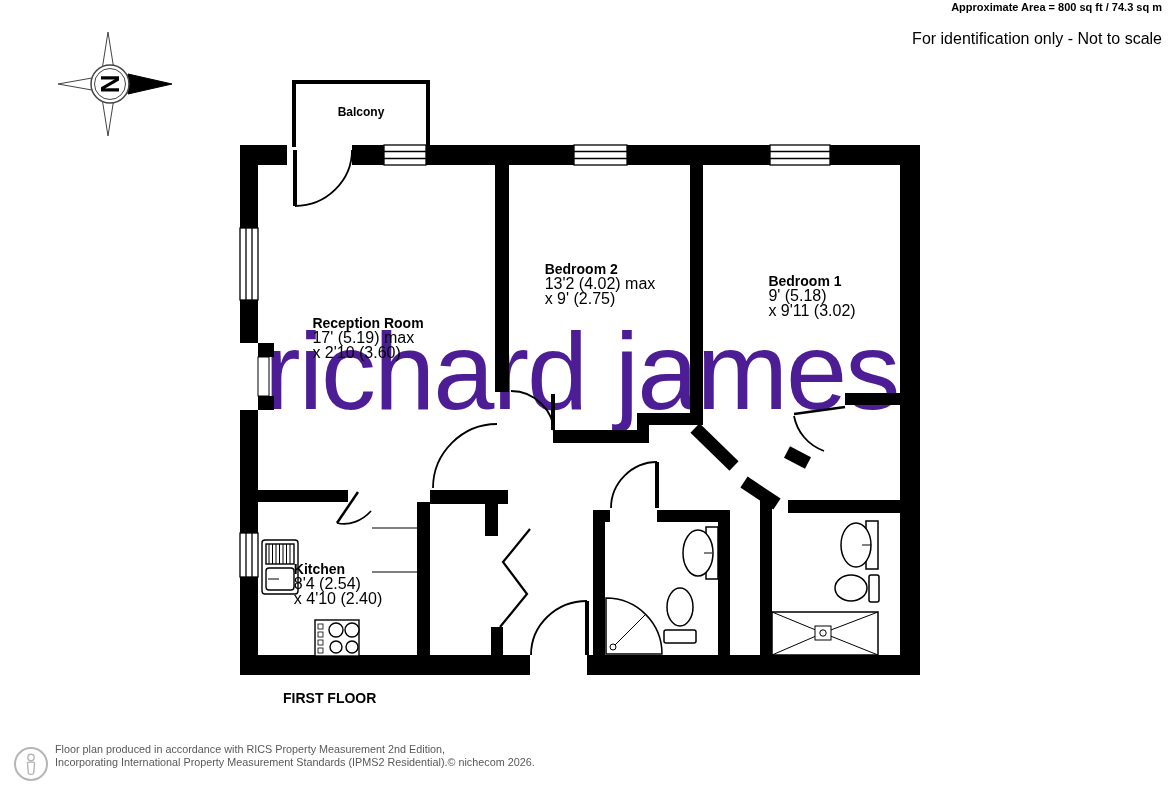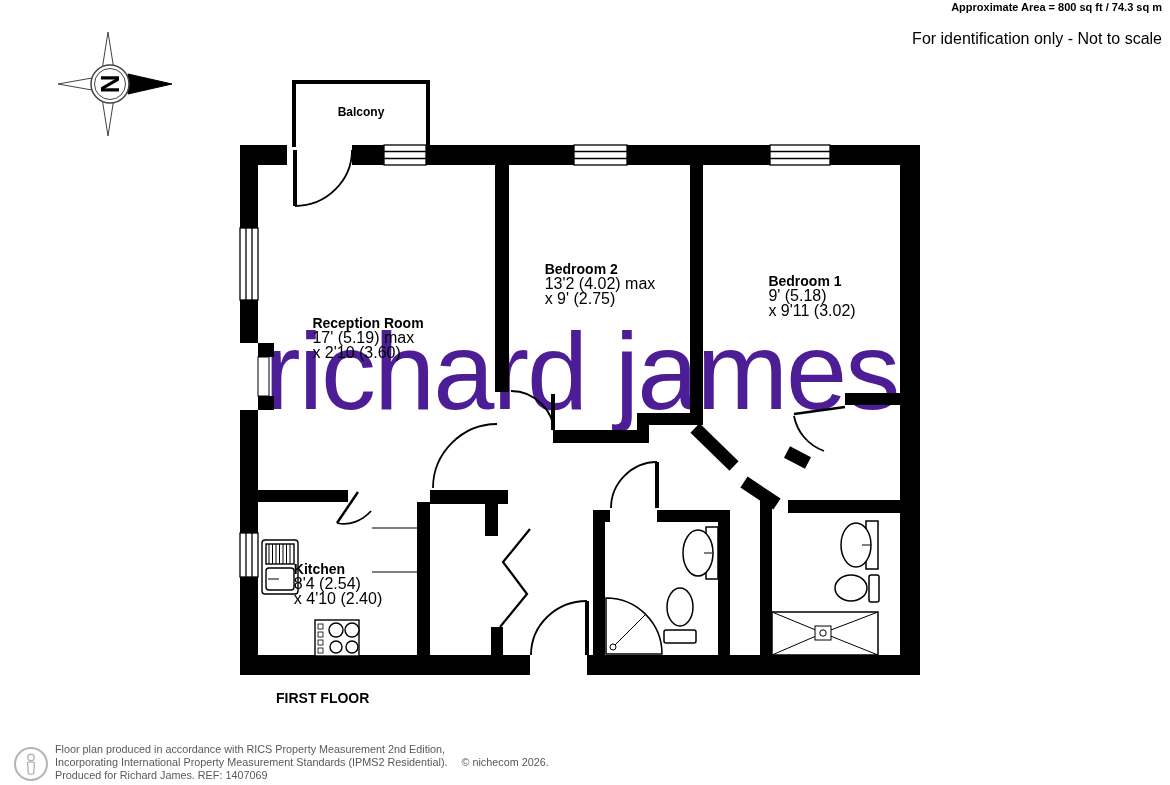--- a/index.html
+++ b/index.html
@@ -10,24 +10,24 @@
              letter-spacing:-2px;color:#4c1d95;white-space:nowrap;z-index:1;}
   
   #plan{position:absolute;left:0;top:0;z-index:2;}
   
   .label{position:absolute;transform:translate(-50%,-50%);text-align:left;z-index:3;white-space:nowrap;}
   .rname{font-weight:bold;font-size:14px;line-height:15px;}
   .rdim{font-size:16px;line-height:14.5px;}
   #hdr{position:absolute;right:8px;top:1px;text-align:right;z-index:3;}
   #hdr .area{font-weight:bold;font-size:11px;}
   #hdr .disc{font-size:16px;margin-top:17px;}
-  #floorlbl{position:absolute;left:232px;top:690px;font-weight:bold;font-size:14px;z-index:3;padding-left:44px;}
+  #floorlbl{position:absolute;left:239px;top:690px;font-weight:bold;font-size:14px;z-index:3;padding-left:44px;}
   #footer{position:absolute;left:0;bottom:0;width:100%;height:44px;z-index:3;}
   #footer .ftext{position:absolute;left:55px;top:2px;font-size:10.8px;line-height:13px;color:#595959;}
-  #footer .cp{margin-left:14px;}
+  #footer .cp{}
 </style>
 </head>
 <body>
 
 <div id="stage">
 
   <div id="watermark">richard james</div>
 
   <svg id="plan" width="1170" height="785" viewBox="0 0 1170 785">
 
@@ -270,17 +270,16 @@
     <svg width="38" height="38" style="position:absolute;left:12px;top:4px">
       <circle cx="19" cy="19" r="16" fill="none" stroke="#b5b5b5" stroke-width="2"></circle>
       <circle cx="19" cy="12.5" r="3.2" fill="none" stroke="#b5b5b5" stroke-width="1.4"></circle>
       <path d="M15.5,18 C15.5,16.6 22.5,16.6 22.5,18 L21.7,28 C21.5,29.8 16.5,29.8 16.3,28 Z" fill="none" stroke="#b5b5b5" stroke-width="1.4"></path>
     </svg>
     <div class="ftext">
       <div>Floor plan produced in accordance with RICS Property Measurement 2nd Edition,</div>
       <div>
         <span>Incorporating International Property Measurement Standards (IPMS2 Residential).</span><span class="cp">© nichecom 2026.</span>
       </div>
-      <div>Produced for Richard James.   REF:  1407069</div>
     </div>
   </div>
 
 </div>
 
 </body></html>

